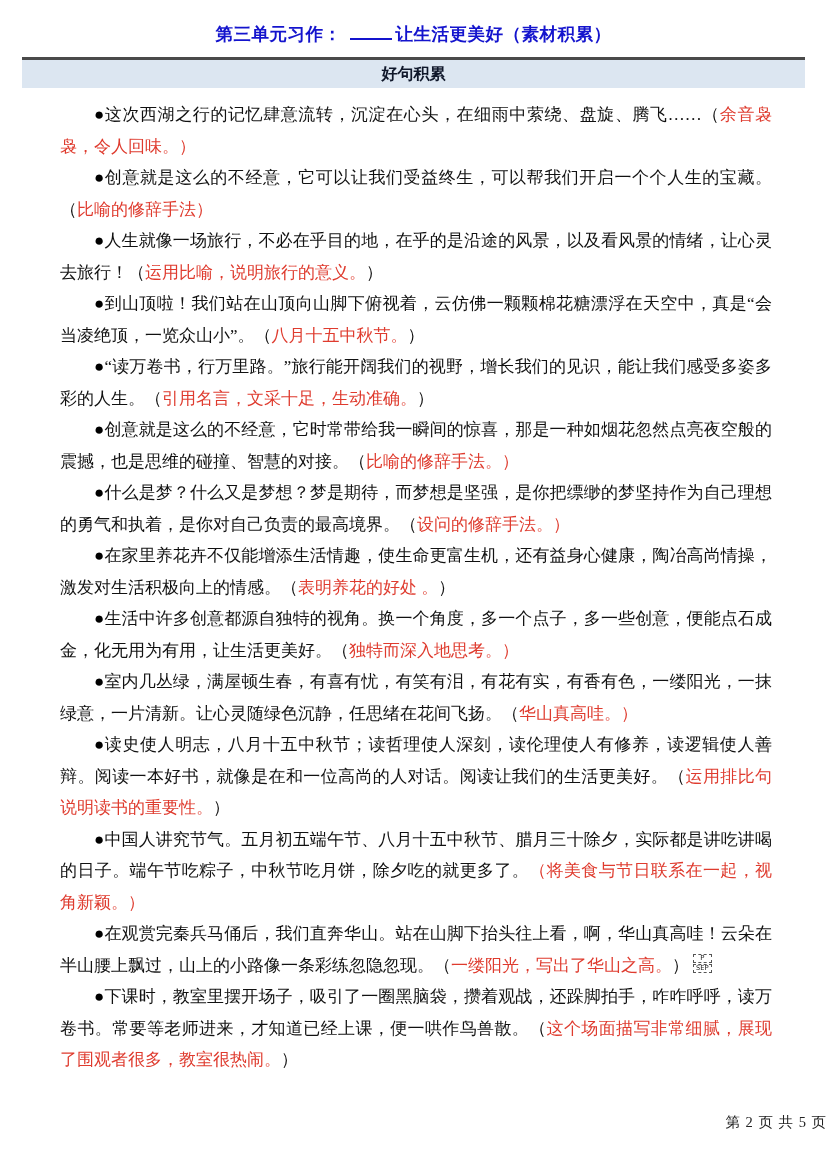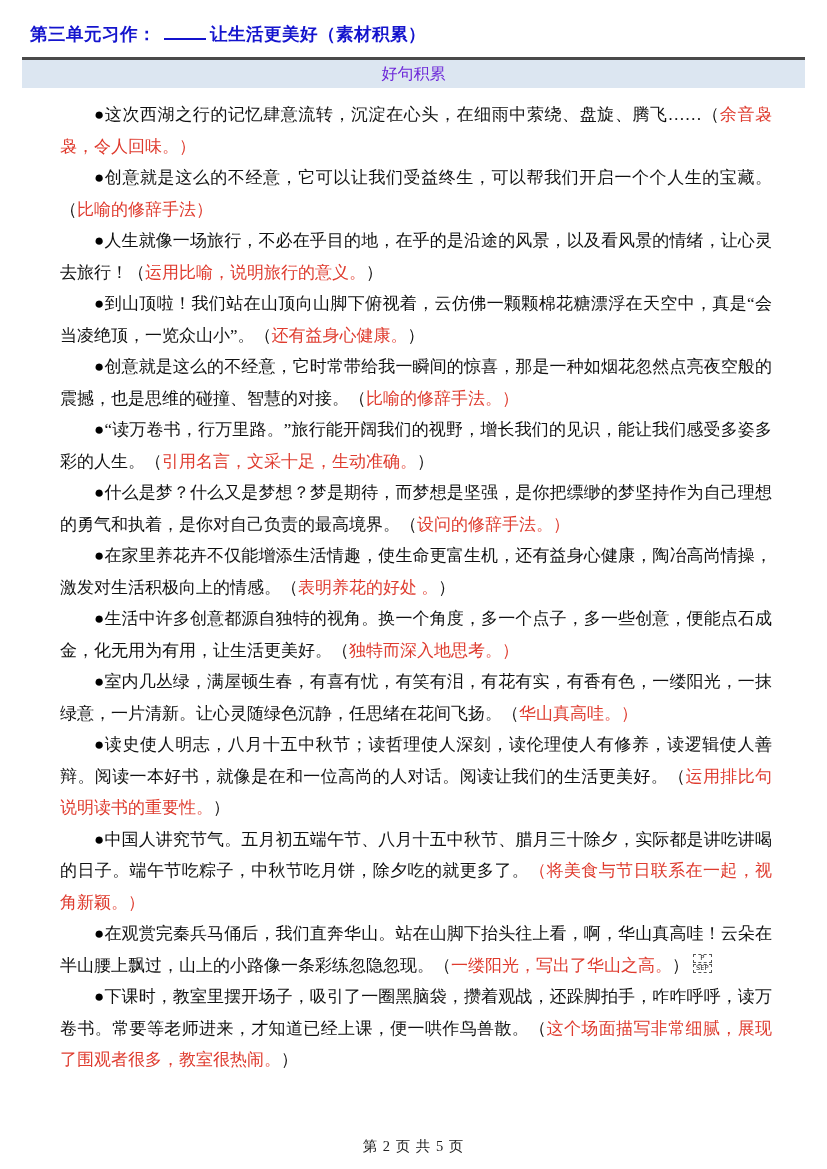--- a/index.html
+++ b/index.html
@@ -6,44 +6,44 @@
   .page {
     position:relative;
     width:827px; height:1169px;
     background:#fff;
     overflow:hidden;
     font-family:"Liberation Serif","DejaVu Serif",serif;
     color:#111;
   }
   .doc-title {
     padding-top:22px;
+    text-align:center;
     font-size:17.5px;
     font-weight:bold;
     color:var(--title-blue,#1414cd);
     letter-spacing:0.5px;
-    margin-left:30px;
   }
   .blank-underline {
     display:inline-block;
     width:42px;
     margin:0 4px 0 8px;
     border-bottom:2px solid var(--title-blue,#1414cd);
     height:0.9em;
     vertical-align:baseline;
   }
   .section-bar {
     margin:11px 22px 0 22px;
     background:var(--section-band-bg,#dce6f1);
     border-top:3px solid var(--section-band-border,#4a4a4a);
     text-align:center;
     height:28px;
     line-height:28px;
     font-size:16px;
-    font-weight:normal;
-    color:#6d28d9;
+    font-weight:bold;
+    color:#0f172a;
   }
   .content {
     position:absolute;
     top:99px; left:60px; right:55px;
     font-size:17px;
     line-height:31.5px;
     text-align:justify;
     text-justify:inter-character;
   }
   .content p.item {
@@ -66,25 +66,24 @@
   .sep-marker span {
     display:block;
     border:1px dashed #555;
     padding:0 2px;
     margin-bottom:1px;
     background:#fff;
   }
   .page-footer {
     position:absolute;
     top:1113px; left:0; right:0;
-    text-align:center;
+    text-align:right;
     font-size:14.5px;
     color:#222;
     letter-spacing:1px;
-    margin-top:24px;
   }
 </style>
 </head>
 <body>
 
 <div class="page">
 
   <div class="doc-title">
     <span>第三单元习作：</span><span class="blank-underline"></span><span>让生活更美好（素材积累）</span>
   </div>
@@ -93,25 +92,25 @@
     <span>好句积累</span>
   </div>
 
   <div class="content">
     <p class="item"><span class="bullet">●</span><span>这次西湖之行的记忆肆意流转，沉淀在心头，在细雨中萦绕、盘旋、腾飞……（</span><span class="annotation">余音袅袅，令人回味。）</span><span></span></p>
 
     <p class="item"><span class="bullet">●</span><span>创意就是这么的不经意，它可以让我们受益终生，可以帮我们开启一个个人生的宝藏。（</span><span class="annotation">比喻的修辞手法）</span><span></span></p>
 
     <p class="item"><span class="bullet">●</span><span>人生就像一场旅行，不必在乎目的地，在乎的是沿途的风景，以及看风景的情绪，让心灵去旅行！（</span><span class="annotation">运用比喻，说明旅行的意义。</span><span>）</span></p>
 
-    <p class="item"><span class="bullet">●</span><span>到山顶啦！我们站在山顶向山脚下俯视着，云仿佛一颗颗棉花糖漂浮在天空中，真是“会当凌绝顶，一览众山小”。（</span><span class="annotation">还有益身心健康。</span><span>）</span></p>
+    <p class="item"><span class="bullet">●</span><span>到山顶啦！我们站在山顶向山脚下俯视着，云仿佛一颗颗棉花糖漂浮在天空中，真是“会当凌绝顶，一览众山小”。（</span><span class="annotation">八月十五中秋节。</span><span>）</span></p>
+
+    <p class="item"><span class="bullet">●</span><span>“读万卷书，行万里路。”旅行能开阔我们的视野，增长我们的见识，能让我们感受多姿多彩的人生。（</span><span class="annotation">引用名言，文采十足，生动准确。</span><span>）</span></p>
 
     <p class="item"><span class="bullet">●</span><span>创意就是这么的不经意，它时常带给我一瞬间的惊喜，那是一种如烟花忽然点亮夜空般的震撼，也是思维的碰撞、智慧的对接。（</span><span class="annotation">比喻的修辞手法。）</span><span></span></p>
-
-    <p class="item"><span class="bullet">●</span><span>“读万卷书，行万里路。”旅行能开阔我们的视野，增长我们的见识，能让我们感受多姿多彩的人生。（</span><span class="annotation">引用名言，文采十足，生动准确。</span><span>）</span></p>
 
     <p class="item"><span class="bullet">●</span><span>什么是梦？什么又是梦想？梦是期待，而梦想是坚强，是你把缥缈的梦坚持作为自己理想的勇气和执着，是你对自己负责的最高境界。（</span><span class="annotation">设问的修辞手法。）</span><span></span></p>
 
     <p class="item"><span class="bullet">●</span><span>在家里养花卉不仅能增添生活情趣，使生命更富生机，还有益身心健康，陶冶高尚情操，激发对生活积极向上的情感。（</span><span class="annotation">表明养花的好处 。</span><span>）</span></p>
 
     <p class="item"><span class="bullet">●</span><span>生活中许多创意都源自独特的视角。换一个角度，多一个点子，多一些创意，便能点石成金，化无用为有用，让生活更美好。（</span><span class="annotation">独特而深入地思考。）</span><span></span></p>
 
     <p class="item"><span class="bullet">●</span><span>室内几丛绿，满屋顿生春，有喜有忧，有笑有泪，有花有实，有香有色，一缕阳光，一抹绿意，一片清新。让心灵随绿色沉静，任思绪在花间飞扬。（</span><span class="annotation">华山真高哇。）</span><span></span></p>
 
     <p class="item"><span class="bullet">●</span><span>读史使人明志，八月十五中秋节；读哲理使人深刻，读伦理使人有修养，读逻辑使人善辩。阅读一本好书，就像是在和一位高尚的人对话。阅读让我们的生活更美好。（</span><span class="annotation">运用排比句说明读书的重要性。</span><span>）</span></p>

